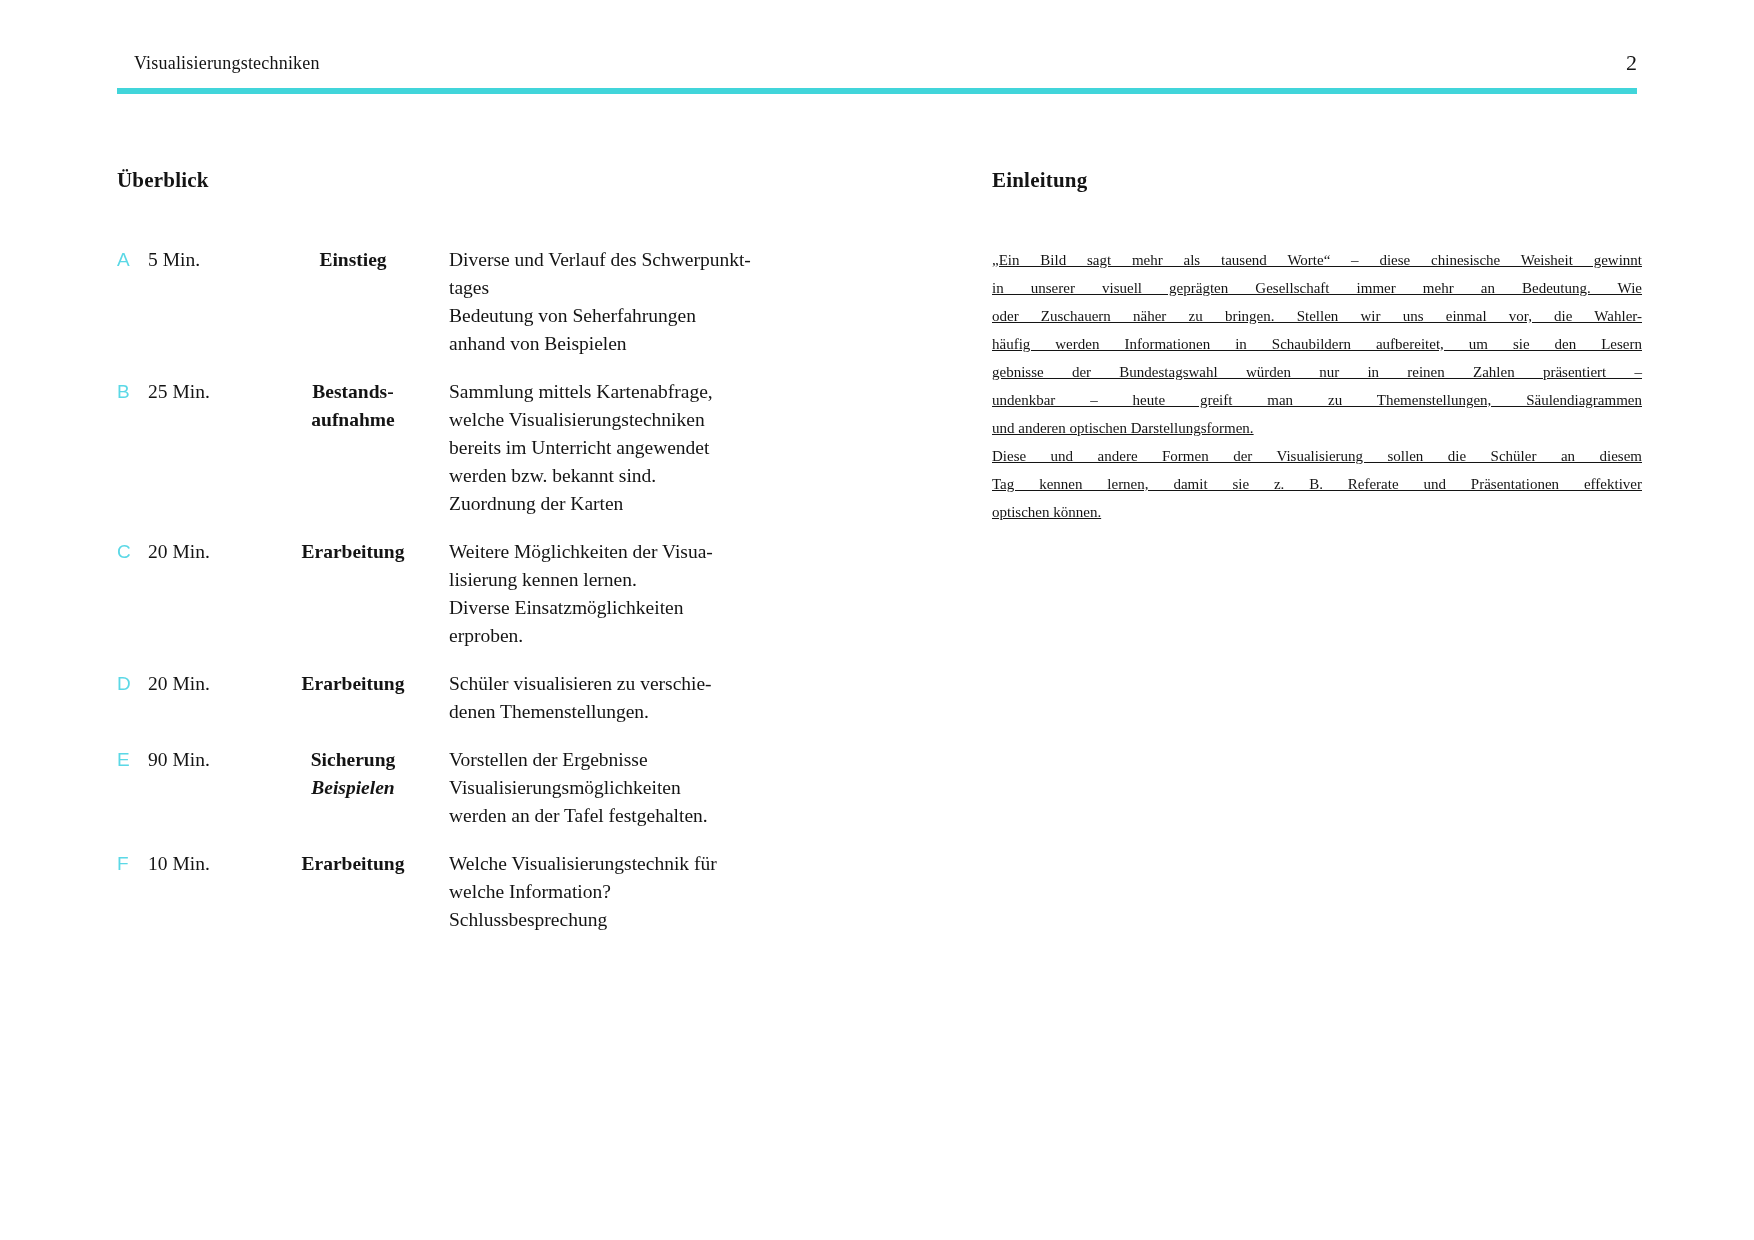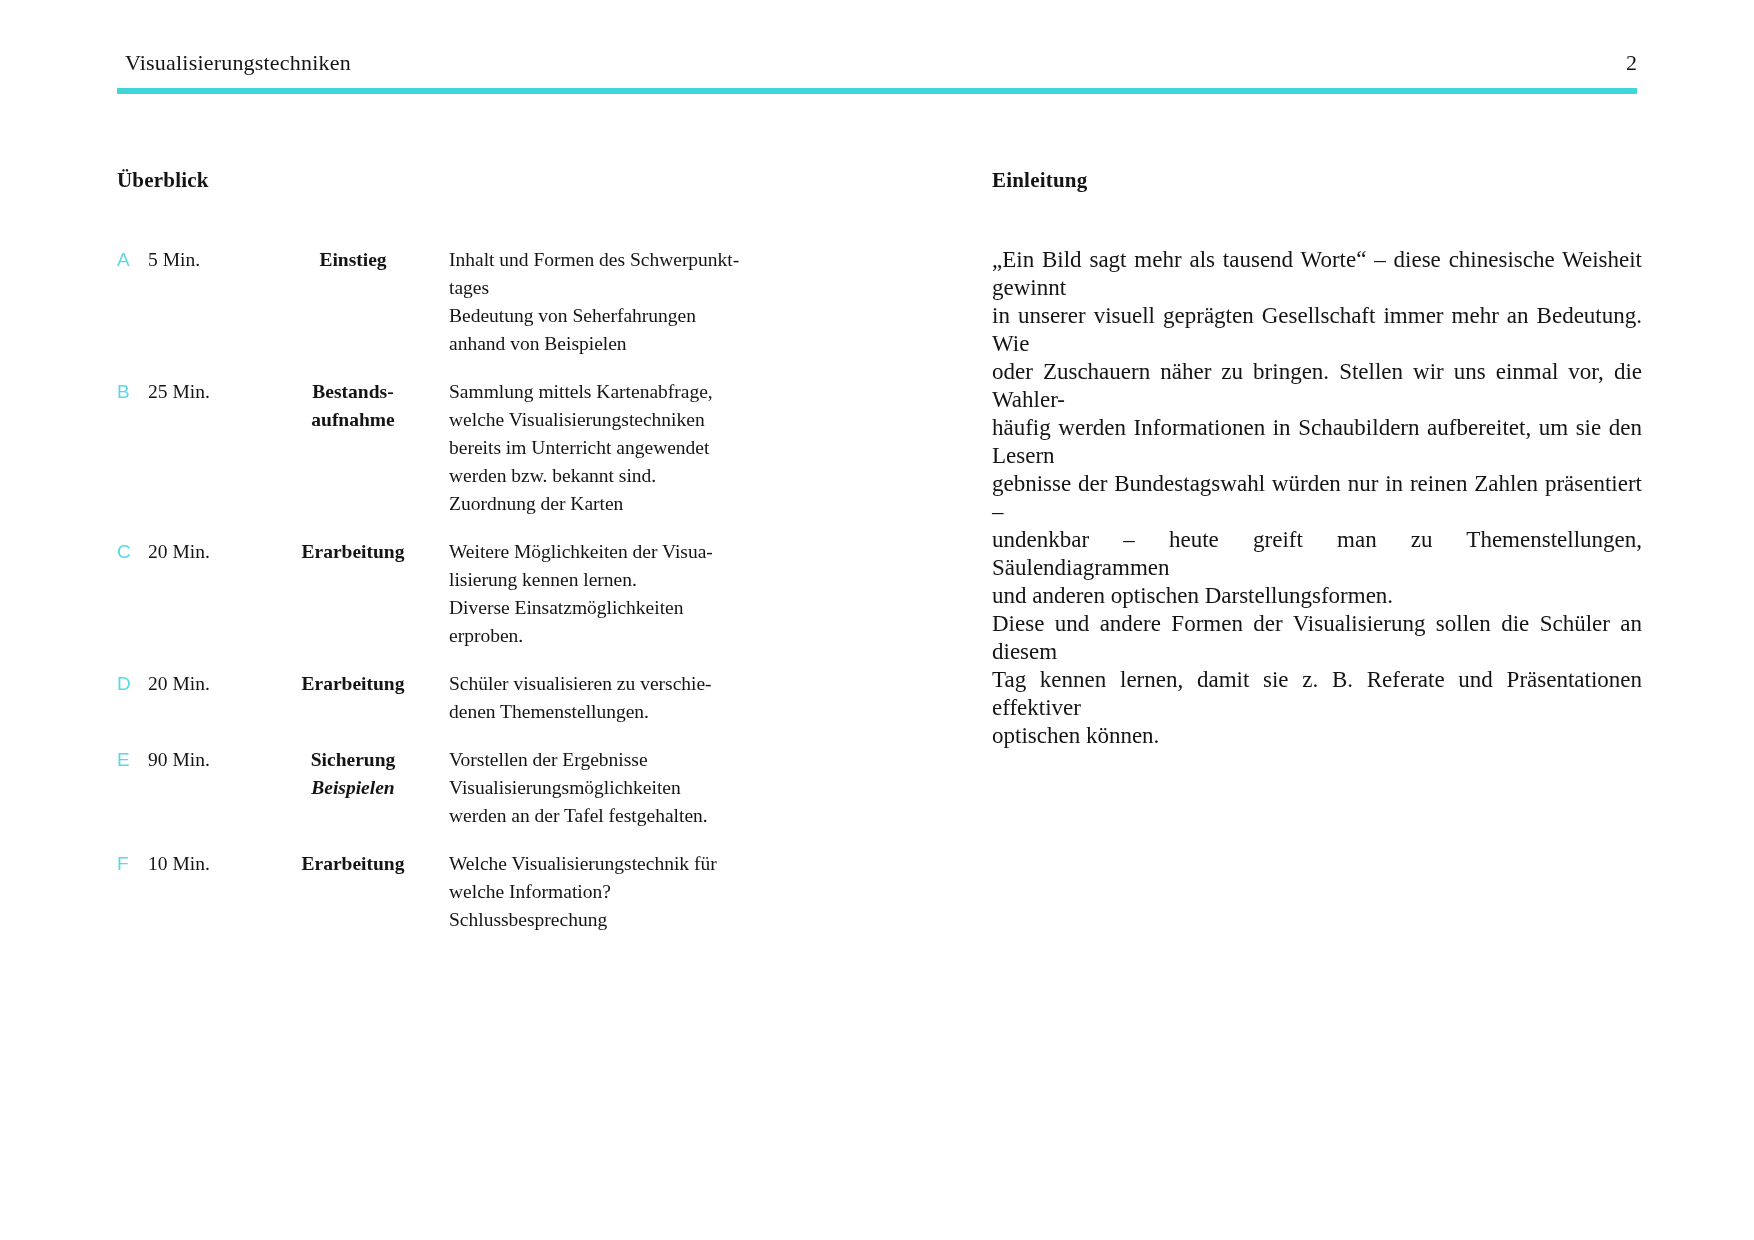--- a/index.html
+++ b/index.html
@@ -4,22 +4,22 @@
 <style>
   :root { --accent:#41d5da; --letter:#5bd8e6; --ink:#141414; }
   * { margin:0; padding:0; box-sizing:border-box; }
   html,body { background:#ffffff; }
   body {
     width:1754px; height:1240px; position:relative;
     font-family:"Liberation Serif", "DejaVu Serif", serif;
     color:var(--ink);
   }
   .doc-title {
-    position:absolute; left:125px; top:50px;
-    font-size:22px; line-height:26px; letter-spacing:0.2px;
+    position:absolute; left:134px; top:50px;
+    font-size:18px; line-height:26px; letter-spacing:0.2px;
   }
   .page-number {
     position:absolute; right:117px; top:50px;
     font-size:22px; line-height:26px;
   }
   .header-rule {
     position:absolute; left:117px; top:88px;
     width:1520px; height:6px; background:var(--accent);
   }
   .section-heading {
@@ -39,21 +39,21 @@
   }
   .cell-letter {
     font-family:"Liberation Sans", "DejaVu Sans", sans-serif;
     font-size:19px; line-height:28px; color:var(--letter);
   }
   .cell-phase { font-weight:bold;text-align:center; }
   .italic { font-style:italic; }
 
   .intro-block {
     position:absolute; left:992px; top:246px; width:650px;
-    font-size:23px; line-height:28px;
+    font-size:15px; line-height:28px;text-decoration:underline;
   }
   .justify { text-align:justify; text-align-last:justify; }
 </style>
 </head>
 <body>
 
 <div class="doc-title">Visualisierungstechniken</div>
 <div class="page-number">2</div>
 <div class="header-rule"></div>
 
@@ -62,21 +62,21 @@
 
 <div class="overview-table">
 
   <div class="overview-row">
     <div class="cell-letter">A</div>
     <div class="cell-time">5 Min.</div>
     <div class="cell-phase">
         <div>Einstieg</div>
       </div>
     <div class="cell-desc">
-        <div>Inhalt und Formen des Schwerpunkt-</div>
+        <div>Diverse und Verlauf des Schwerpunkt-</div>
         <div>tages</div>
         <div>Bedeutung von Seherfahrungen</div>
         <div>anhand von Beispielen</div>
       </div>
   </div>
 
   <div class="overview-row">
     <div class="cell-letter">B</div>
     <div class="cell-time">25 Min.</div>
     <div class="cell-phase">

